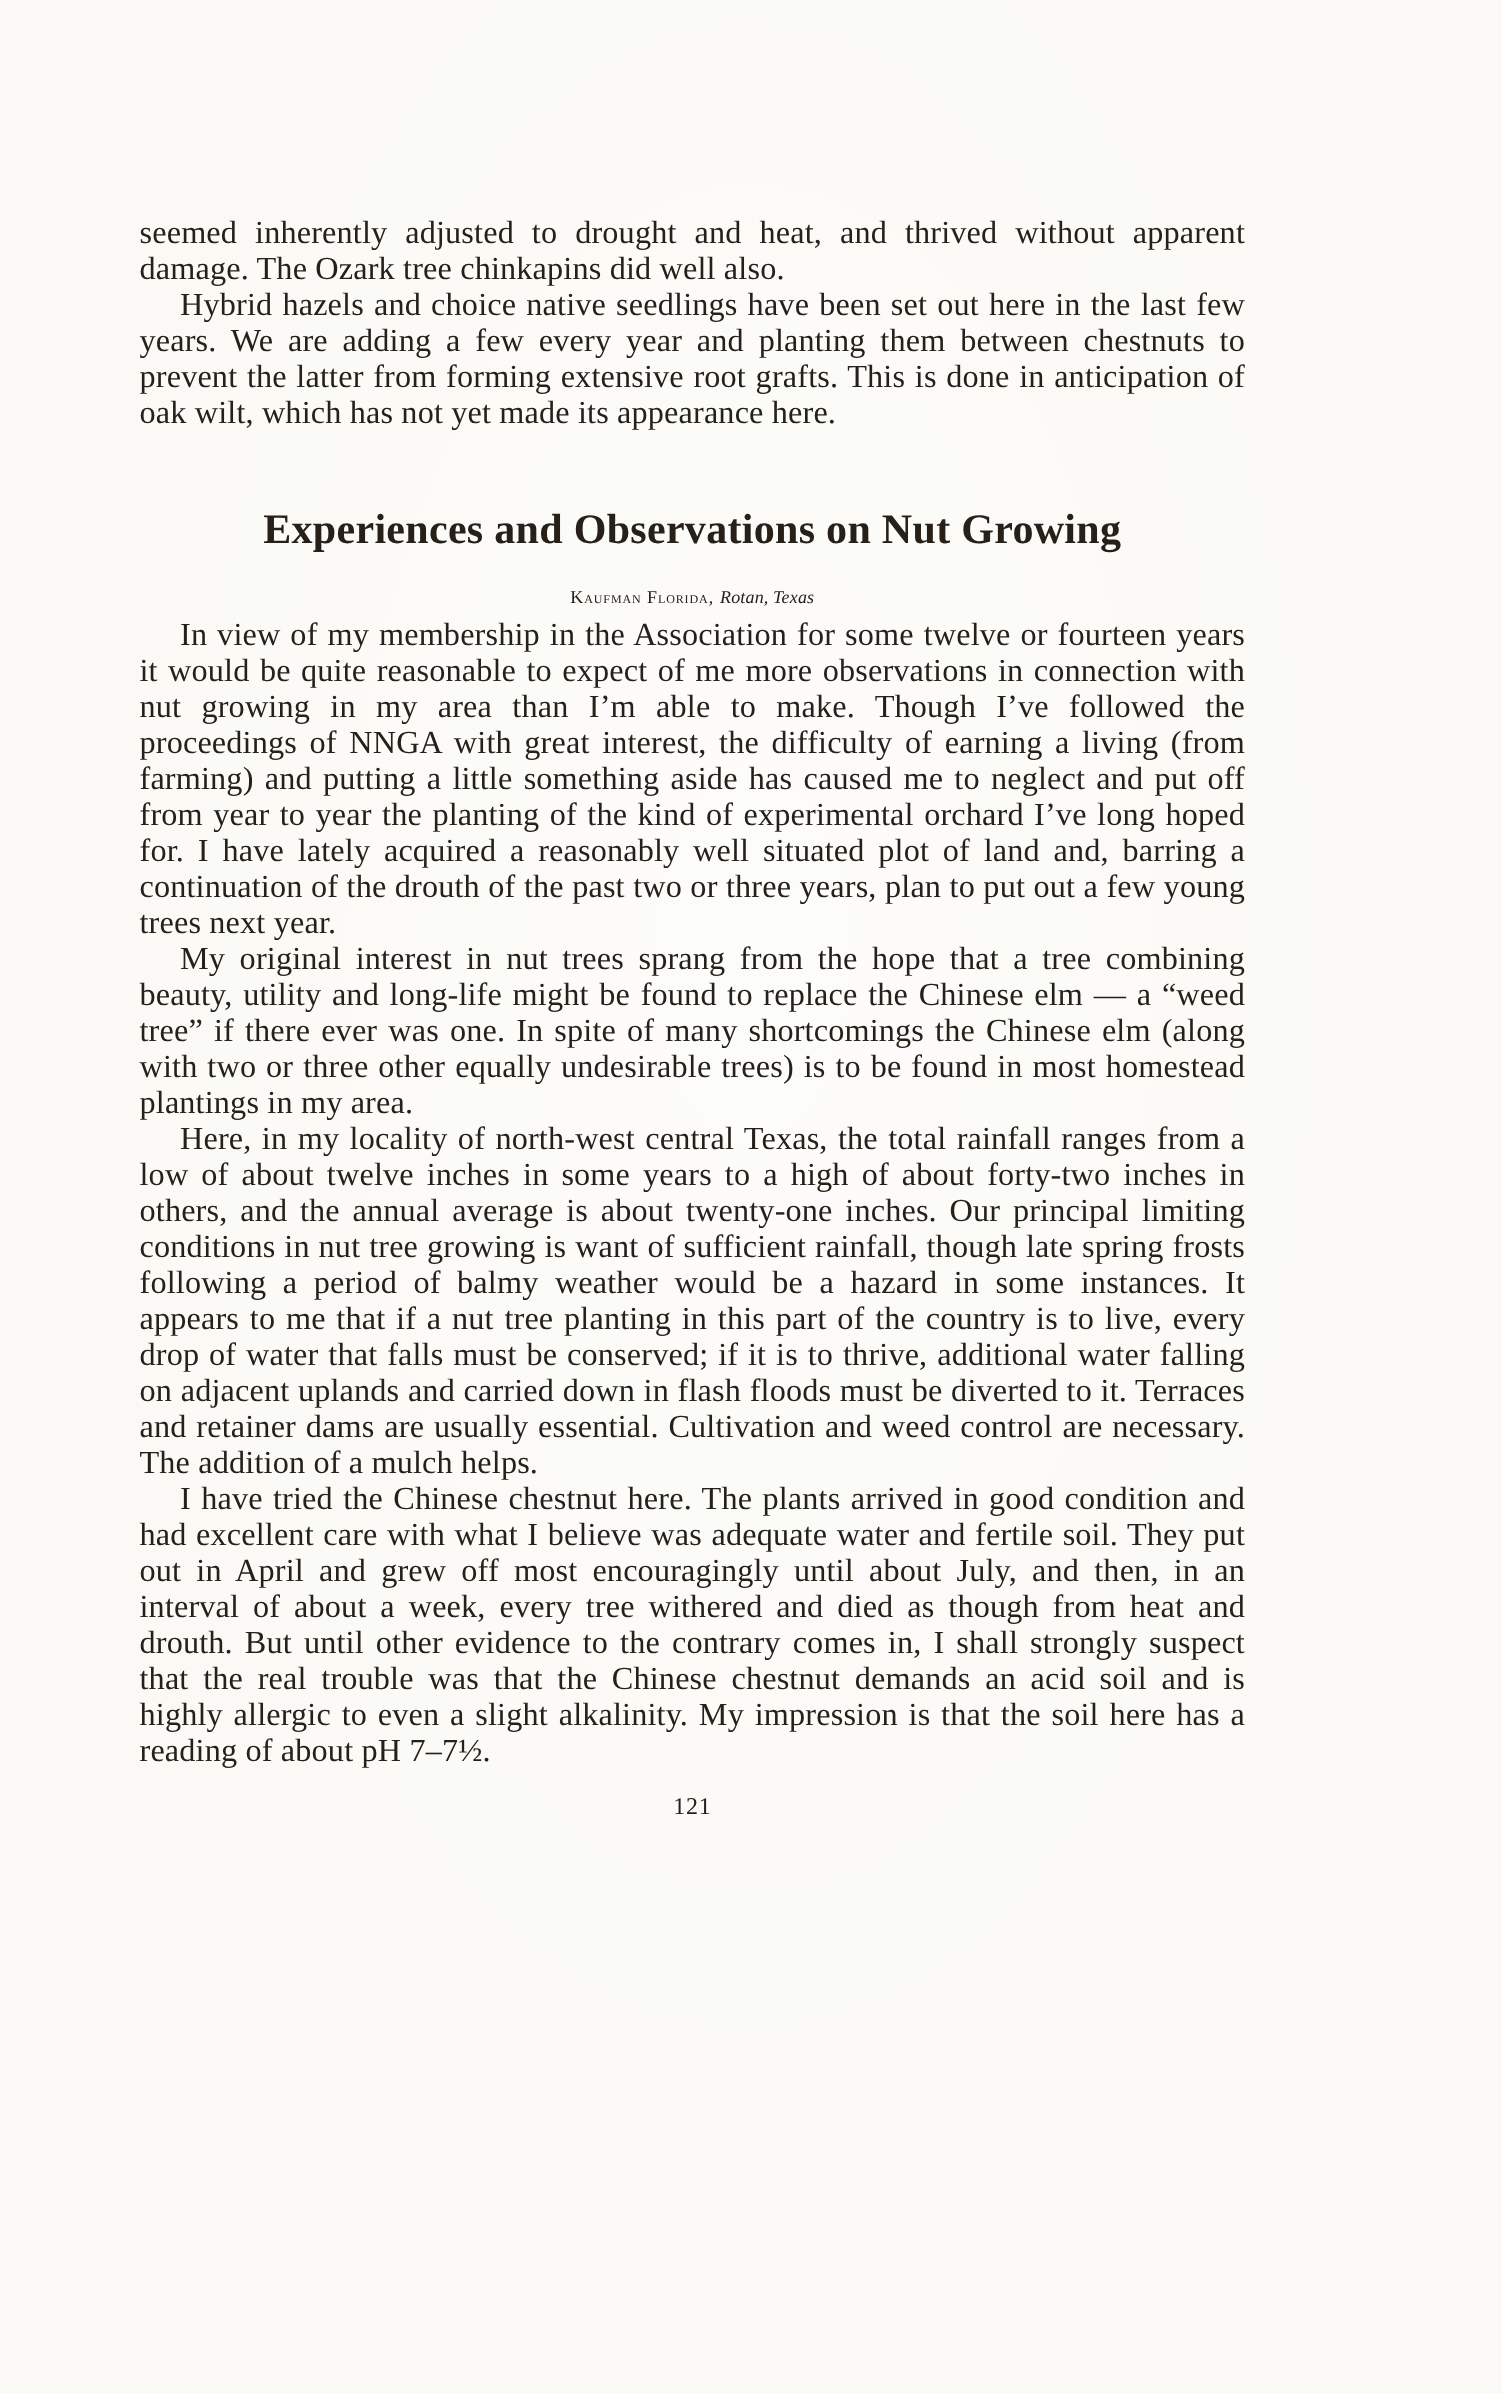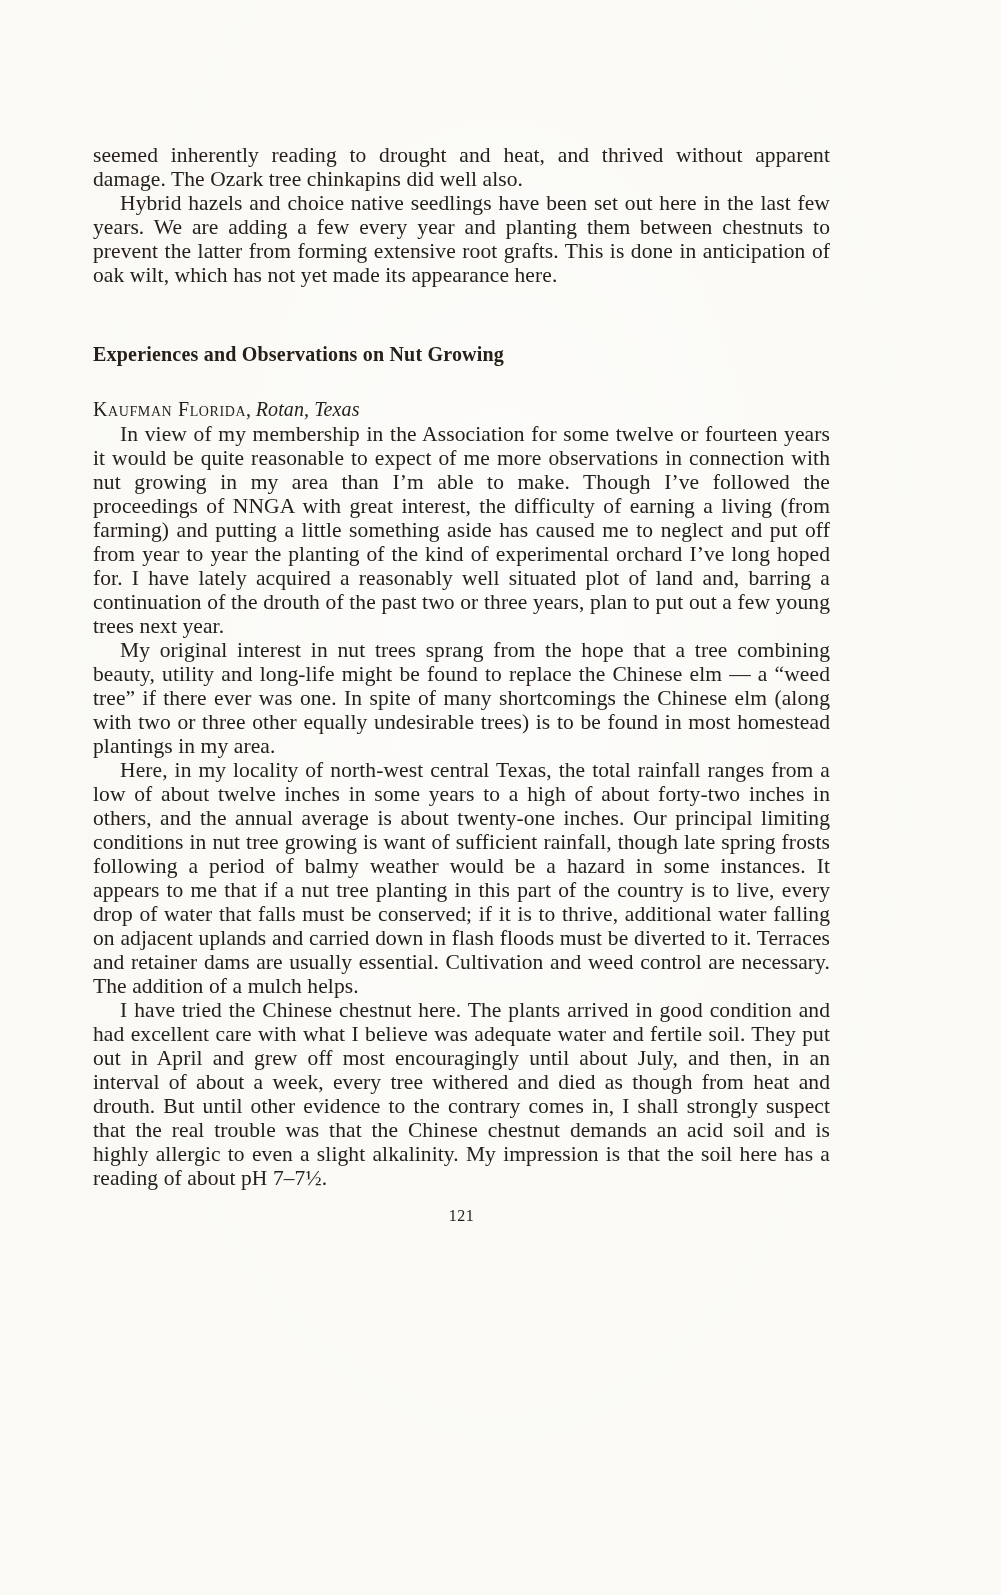--- a/index.html
+++ b/index.html
@@ -39,30 +39,31 @@
   p.par {
     text-align: justify;
   }
 
   p.indent {
     text-indent: 27px;
   }
 
   .article-title {
     margin-top: 52px;
-    text-align: left;
+    text-align: center;
     font-weight: bold;
-    font-size: 20px;
+    font-size: 28px;
     line-height: 30px;
     letter-spacing: 0.2px;
   }
 
   .byline {
-    margin-top: 27px;
-    font-size: 20px;
+    margin-top: 16px;
+    text-align: center;
+    font-size: 12px;
     line-height: 26px;
   }
 
   .byline .smallcaps {
     font-variant: small-caps;
     letter-spacing: 0.6px;
   }
 
   .byline .italic {
     font-style: italic;
@@ -78,21 +79,21 @@
     font-size: 16px;
     letter-spacing: 0.5px;
   }
 </style>
 </head>
 <body>
 
 <div class="page">
   <div class="text-block">
 
-    <p class="par">seemed inherently reading to drought and heat, and thrived without apparent damage. The Ozark tree chinkapins did well also.</p>
+    <p class="par">seemed inherently adjusted to drought and heat, and thrived without apparent damage. The Ozark tree chinkapins did well also.</p>
 
     <p class="par indent">Hybrid hazels and choice native seedlings have been set out here in the last few years. We are adding a few every year and planting them between chestnuts to prevent the latter from forming extensive root grafts. This is done in anticipation of oak wilt, which has not yet made its appearance here.</p>
 
     <div class="article-title">
       <div>Experiences and Observations on Nut Growing</div>
     </div>
 
     <div class="byline">
       <span class="smallcaps">Kaufman Florida,</span><span class="italic">Rotan, Texas</span>
     </div>

